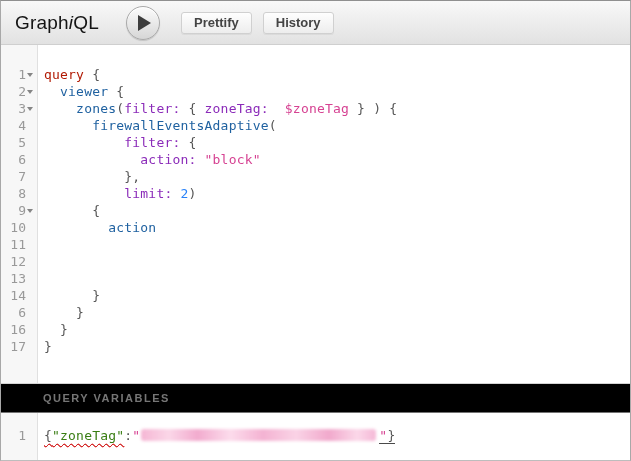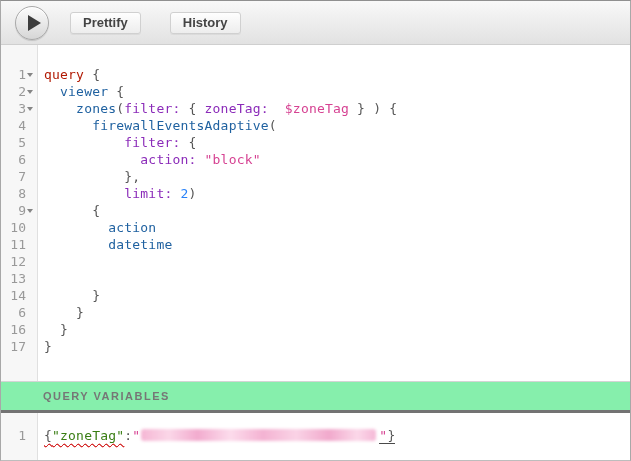--- a/index.html
+++ b/index.html
@@ -30,21 +30,21 @@
     border-top:8px solid transparent;border-bottom:8px solid transparent;
     border-left:13px solid #3d3d3d;
   }
   .toolbar-btn{
     margin-left:21px;height:22px;padding:0 12px;
     border:1px solid #d0d0d0;border-radius:3px;
     background:linear-gradient(#fefefe,#ededed);
     color:#444;font-size:13px;font-family:"Liberation Sans",sans-serif;
     cursor:pointer;box-shadow:0 1px 0 rgba(0,0,0,.05);font-weight:bold;
   }
-  .toolbar-btn + .toolbar-btn{margin-left:29px;}
+  .toolbar-btn + .toolbar-btn{margin-left:11px;}
   
   .cm{
     position:relative;background:#fff;overflow:hidden;
     font-family:"DejaVu Sans Mono","Liberation Mono",monospace;
     font-size:13px;line-height:17px;letter-spacing:.2px;cursor:text;
   }
   .gutter-bg{
     position:absolute;left:0;top:0;bottom:0;width:36px;
     background:#f7f7f7;border-right:1px solid #e0e0e0;
   }
@@ -67,21 +67,21 @@
   .tk-vr{color:#D64292;}
   .tk-st{color:#D64292;}
   .tk-nm{color:#2882F9;}
   .tk-pn{color:#555555;}
   .tk-json{color:#397D13;}
   .query-editor{flex:1 1 auto;}
   .code-lines{position:relative;padding-top:21px;}
   
   .var-header{
     flex:0 0 28px;height:28px;display:flex;align-items:center;
-    background:#86efac;border-top:1px solid #d4d4d4;border-bottom:3px solid #737373;
+    background:#000000;border-top:1px solid #d4d4d4;border-bottom:1px solid #737373;
     padding-left:42px;cursor:row-resize;
   }
   .var-title{
     font-size:11px;font-weight:bold;letter-spacing:1.5px;color:#767676;cursor:default;
   }
   .var-editor{flex:0 0 47px;}
   .var-line-wrap{position:relative;padding-top:14px;}
   .lint{
     text-decoration:underline wavy #d21c1c;
     text-decoration-thickness:1px;text-underline-offset:3px;
@@ -95,20 +95,21 @@
     filter:blur(1.4px);
   }
   .bracket-match{border-bottom:1px solid #4a4a4a;}
 </style>
 </head>
 <body>
 
 <div class="window">
 
   <div class="toolbar">
+    <div class="logo"><span>Graph</span><em>i</em><span>QL</span></div>
     <button class="exec-btn" title="Execute Query">
       <span class="play-tri"></span>
     </button>
     <button class="toolbar-btn">Prettify</button>
     <button class="toolbar-btn">History</button>
   </div>
 
   <div class="cm query-editor">
     <div class="gutter-bg"></div>
     <div class="code-lines">
@@ -173,21 +174,20 @@
         <div class="cm-line">
           <div class="gutter">
             <span class="lnum">10</span>
           </div>
           <span class="code"><span>        </span><span class="tk-fd">action</span></span>
         </div>
         <div class="cm-line">
           <div class="gutter">
             <span class="lnum">11</span>
           </div>
-          <span class="code"><span>        </span><span class="tk-fd">datetime</span></span>
         </div>
         <div class="cm-line">
           <div class="gutter">
             <span class="lnum">12</span>
           </div>
         </div>
         <div class="cm-line">
           <div class="gutter">
             <span class="lnum">13</span>
           </div>

